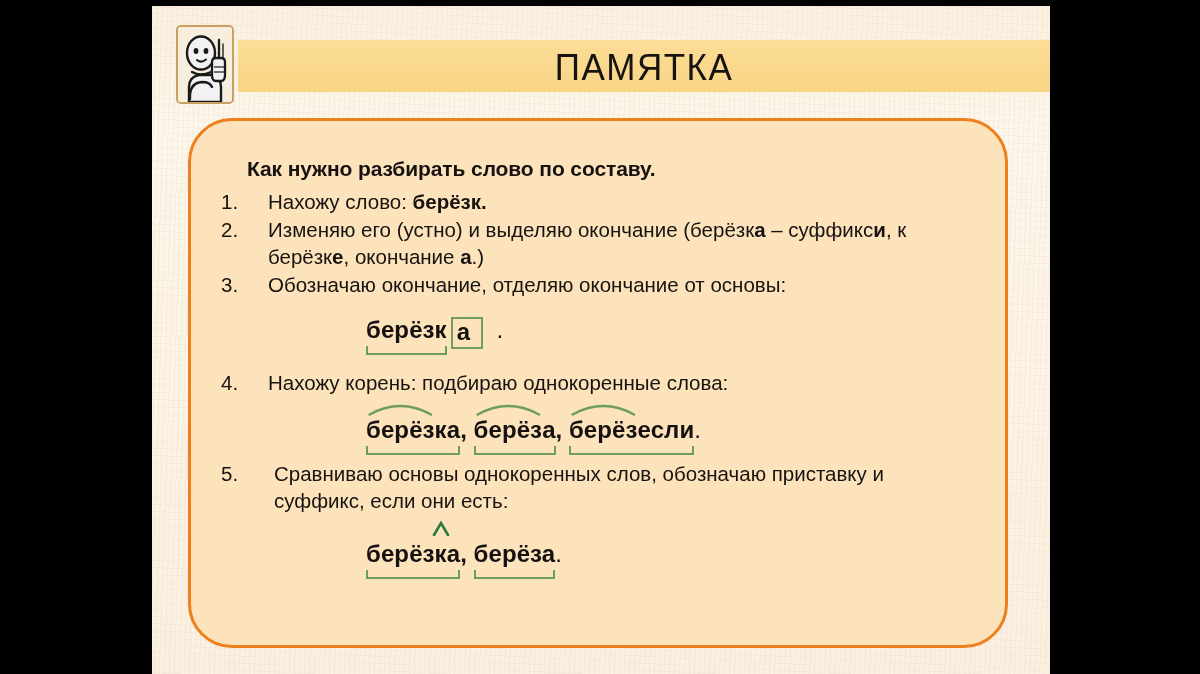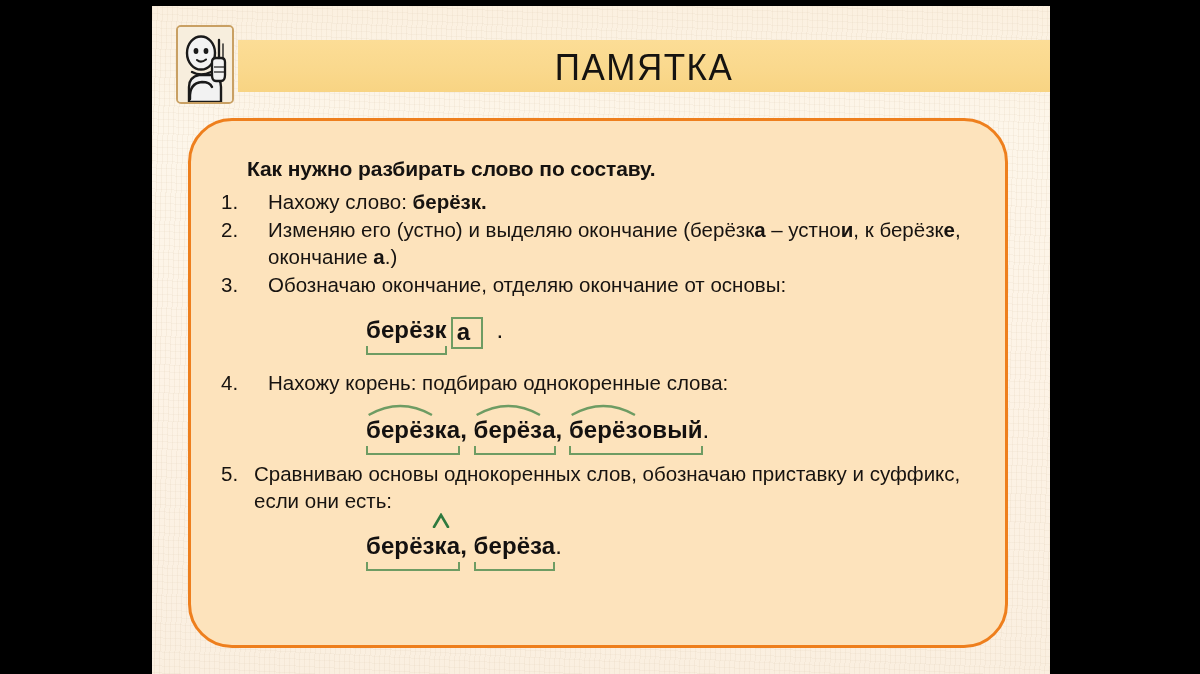--- a/index.html
+++ b/index.html
@@ -125,34 +125,34 @@
     top: 0;
     width: 34px;
     text-align: left;
     font-size: 20.5px;
     color: #171310;
   }
   .step-body {
     display: block;
     margin-left: 47px;
   }
-  .step.tight .step-body { margin-left: 33px; }
+  .step.tight .step-body { margin-left: 53px; }
 
   .step b, .bold { font-weight: bold; }
 
   
   .example-row {
     margin: 0;
     padding: 0;
     position: relative;
     text-align: left;
   }
   .ex-pad-a { margin: 18px 0 20px 145px; }
   .ex-pad-b { margin: 20px 0 16px 145px; }
-  .ex-pad-c { margin: 18px 0 0 145px; }
+  .ex-pad-c { margin: 26px 0 0 145px; }
 
   .word {
     position: relative;
     display: inline-block;
     font-size: 24px;
     font-weight: bold;
     color: #141110;
     letter-spacing: 0.1px;
     white-space: pre;
   }
@@ -281,21 +281,21 @@
 
       <ol class="steps">
 
         <li class="step">
           <span class="step-num">1.</span>
           <span class="step-body"><span>Нахожу слово: </span><b>берёзк.</b></span>
         </li>
 
         <li class="step">
           <span class="step-num">2.</span>
-          <span class="step-body"><span>Изменяю его (устно) и выделяю окончание (берёзк</span><b>а</b><span> – устно</span><b>и</b><span>, к берёзк</span><b>е</b><span>, окончание </span><b>а</b><span>.)</span></span>
+          <span class="step-body"><span>Изменяю его (устно) и выделяю окончание (берёзк</span><b>а</b><span> – суффикс</span><b>и</b><span>, к берёзк</span><b>е</b><span>, окончание </span><b>а</b><span>.)</span></span>
         </li>
 
         <li class="step">
           <span class="step-num">3.</span>
           <span class="step-body">Обозначаю окончание, отделяю окончание от основы:</span>
         </li>
 
         <div class="example-row ex-pad-a">
           <span class="word"><span class="stem">берёзк</span></span><span class="ending-box">а</span><span class="punct">&nbsp;&nbsp;</span><span class="punct">.</span>
         </div>
@@ -306,21 +306,21 @@
         </li>
 
         <div class="example-row ex-pad-b">
 
           <span class="word"><span class="stem"><span class="root"><span class="root-arc"><svg viewBox="0 0 100 15" preserveAspectRatio="none">
                       <path d="M1 14 Q50 -4 99 14" fill="none" stroke="#6e9c63" stroke-width="2.4" vector-effect="non-scaling-stroke"></path>
                     </svg></span><span>берёз</span></span><span>ка</span></span></span><span class="plain">, </span><span class="word"><span class="stem"><span class="root"><span class="root-arc"><svg viewBox="0 0 100 15" preserveAspectRatio="none">
                       <path d="M1 14 Q50 -4 99 14" fill="none" stroke="#6e9c63" stroke-width="2.4" vector-effect="non-scaling-stroke"></path>
                     </svg></span><span>берёз</span></span><span>а</span></span></span><span class="plain">, </span><span class="word"><span class="stem"><span class="root"><span class="root-arc"><svg viewBox="0 0 100 15" preserveAspectRatio="none">
                       <path d="M1 14 Q50 -4 99 14" fill="none" stroke="#6e9c63" stroke-width="2.4" vector-effect="non-scaling-stroke"></path>
-                    </svg></span><span>берёз</span></span><span>овый</span></span></span><span class="punct">.</span>
+                    </svg></span><span>берёз</span></span><span>если</span></span></span><span class="punct">.</span>
         </div>
 
         <li class="step tight">
           <span class="step-num">5.</span>
           <span class="step-body">Сравниваю основы однокоренных слов, обозначаю приставку и суффикс, если они есть:</span>
         </li>
 
         <div class="example-row ex-pad-c">
           <span class="word"><span class="stem"><span>берёз</span><span class="suffix"><span class="suffix-caret"><svg viewBox="0 0 20 15">
                       <path d="M3 14 L10 2 L17 14" fill="none" stroke="#2f7a3f" stroke-width="2.6" stroke-linecap="round" stroke-linejoin="miter"></path>

